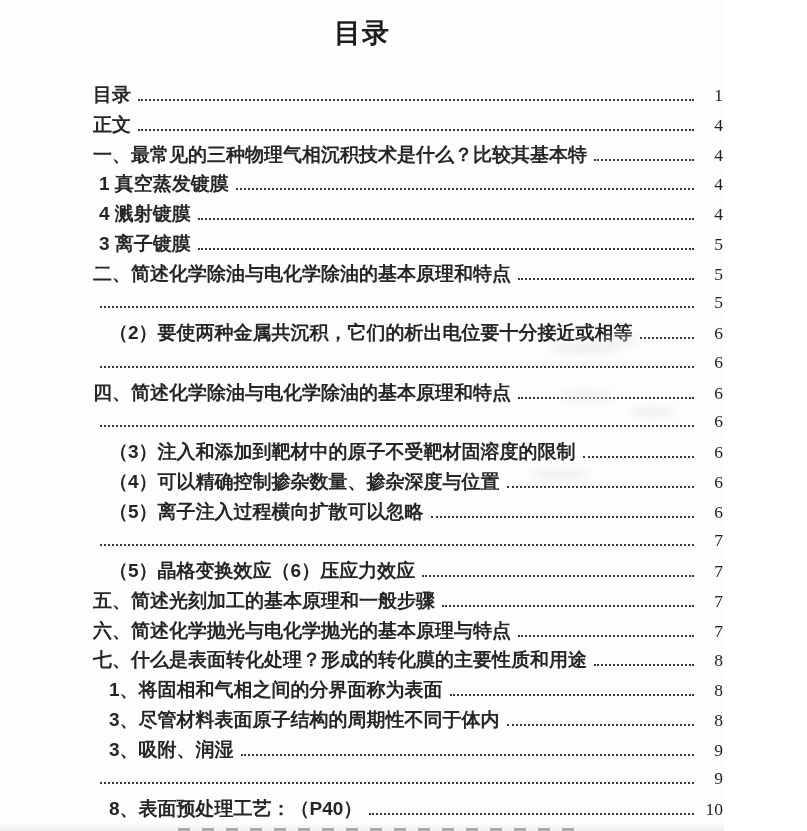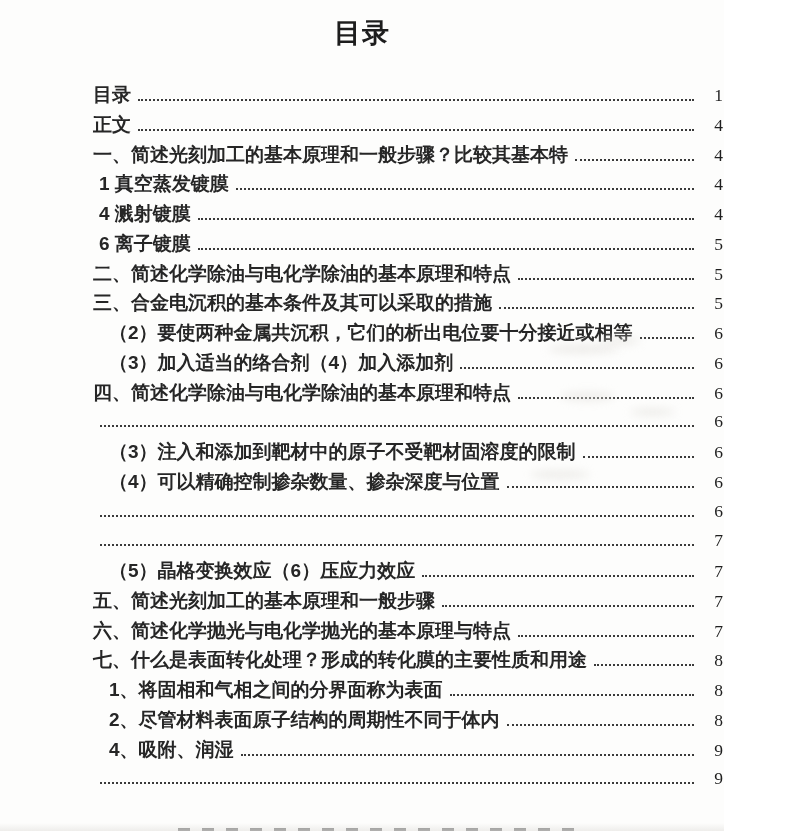--- a/index.html
+++ b/index.html
@@ -102,56 +102,54 @@
     <span class="label">目录</span>
     <span class="leader"></span>
     <span class="pagenum">1</span>
   </div>
       <div class="row level-0">
     <span class="label">正文</span>
     <span class="leader"></span>
     <span class="pagenum">4</span>
   </div>
       <div class="row level-0">
-    <span class="label">一、简述光刻加工的基本原理和一般步骤？比较其基本特</span>
+    <span class="label">一、最常见的三种物理气相沉积技术是什么？比较其基本特</span>
     <span class="leader"></span>
     <span class="pagenum">4</span>
   </div>
       <div class="row level-1">
     <span class="label">1 真空蒸发镀膜</span>
     <span class="leader"></span>
     <span class="pagenum">4</span>
   </div>
       <div class="row level-1">
     <span class="label">4 溅射镀膜</span>
     <span class="leader"></span>
     <span class="pagenum">4</span>
   </div>
       <div class="row level-1">
-    <span class="label">6 离子镀膜</span>
+    <span class="label">3 离子镀膜</span>
     <span class="leader"></span>
     <span class="pagenum">5</span>
   </div>
       <div class="row level-0">
     <span class="label">二、简述化学除油与电化学除油的基本原理和特点</span>
     <span class="leader"></span>
     <span class="pagenum">5</span>
   </div>
       <div class="row level-0">
-    <span class="label">三、合金电沉积的基本条件及其可以采取的措施</span>
     <span class="leader"></span>
     <span class="pagenum">5</span>
   </div>
       <div class="row level-2">
     <span class="label">（2）要使两种金属共沉积，它们的析出电位要十分接近或相等</span>
     <span class="leader"></span>
     <span class="pagenum">6</span>
   </div>
       <div class="row level-2">
-    <span class="label">（3）加入适当的络合剂（4）加入添加剂</span>
     <span class="leader"></span>
     <span class="pagenum">6</span>
   </div>
       <div class="row level-0">
     <span class="label">四、简述化学除油与电化学除油的基本原理和特点</span>
     <span class="leader"></span>
     <span class="pagenum">6</span>
   </div>
       <div class="row level-2">
     <span class="leader"></span>
@@ -161,20 +159,21 @@
     <span class="label">（3）注入和添加到靶材中的原子不受靶材固溶度的限制</span>
     <span class="leader"></span>
     <span class="pagenum">6</span>
   </div>
       <div class="row level-2">
     <span class="label">（4）可以精确控制掺杂数量、掺杂深度与位置</span>
     <span class="leader"></span>
     <span class="pagenum">6</span>
   </div>
       <div class="row level-2">
+    <span class="label">（5）离子注入过程横向扩散可以忽略</span>
     <span class="leader"></span>
     <span class="pagenum">6</span>
   </div>
       <div class="row level-2">
     <span class="leader"></span>
     <span class="pagenum">7</span>
   </div>
       <div class="row level-2">
     <span class="label">（5）晶格变换效应（6）压应力效应</span>
     <span class="leader"></span>
@@ -194,32 +193,37 @@
     <span class="label">七、什么是表面转化处理？形成的转化膜的主要性质和用途</span>
     <span class="leader"></span>
     <span class="pagenum">8</span>
   </div>
       <div class="row level-2">
     <span class="label">1、将固相和气相之间的分界面称为表面</span>
     <span class="leader"></span>
     <span class="pagenum">8</span>
   </div>
       <div class="row level-2">
-    <span class="label">2、尽管材料表面原子结构的周期性不同于体内</span>
+    <span class="label">3、尽管材料表面原子结构的周期性不同于体内</span>
     <span class="leader"></span>
     <span class="pagenum">8</span>
   </div>
       <div class="row level-2">
-    <span class="label">4、吸附、润湿</span>
+    <span class="label">3、吸附、润湿</span>
     <span class="leader"></span>
     <span class="pagenum">9</span>
   </div>
       <div class="row level-2">
     <span class="leader"></span>
     <span class="pagenum">9</span>
+  </div>
+      <div class="row level-2">
+    <span class="label">8、表面预处理工艺：（P40）</span>
+    <span class="leader"></span>
+    <span class="pagenum">10</span>
   </div>
     </div>
 
   <div class="smudge s1"></div>
   <div class="smudge s2"></div>
   <div class="smudge s3"></div>
   <div class="smudge s4"></div>
   <div class="smudge s5"></div>
   <div class="cutoff-line"></div>
   <div class="bottom-shade"></div>

